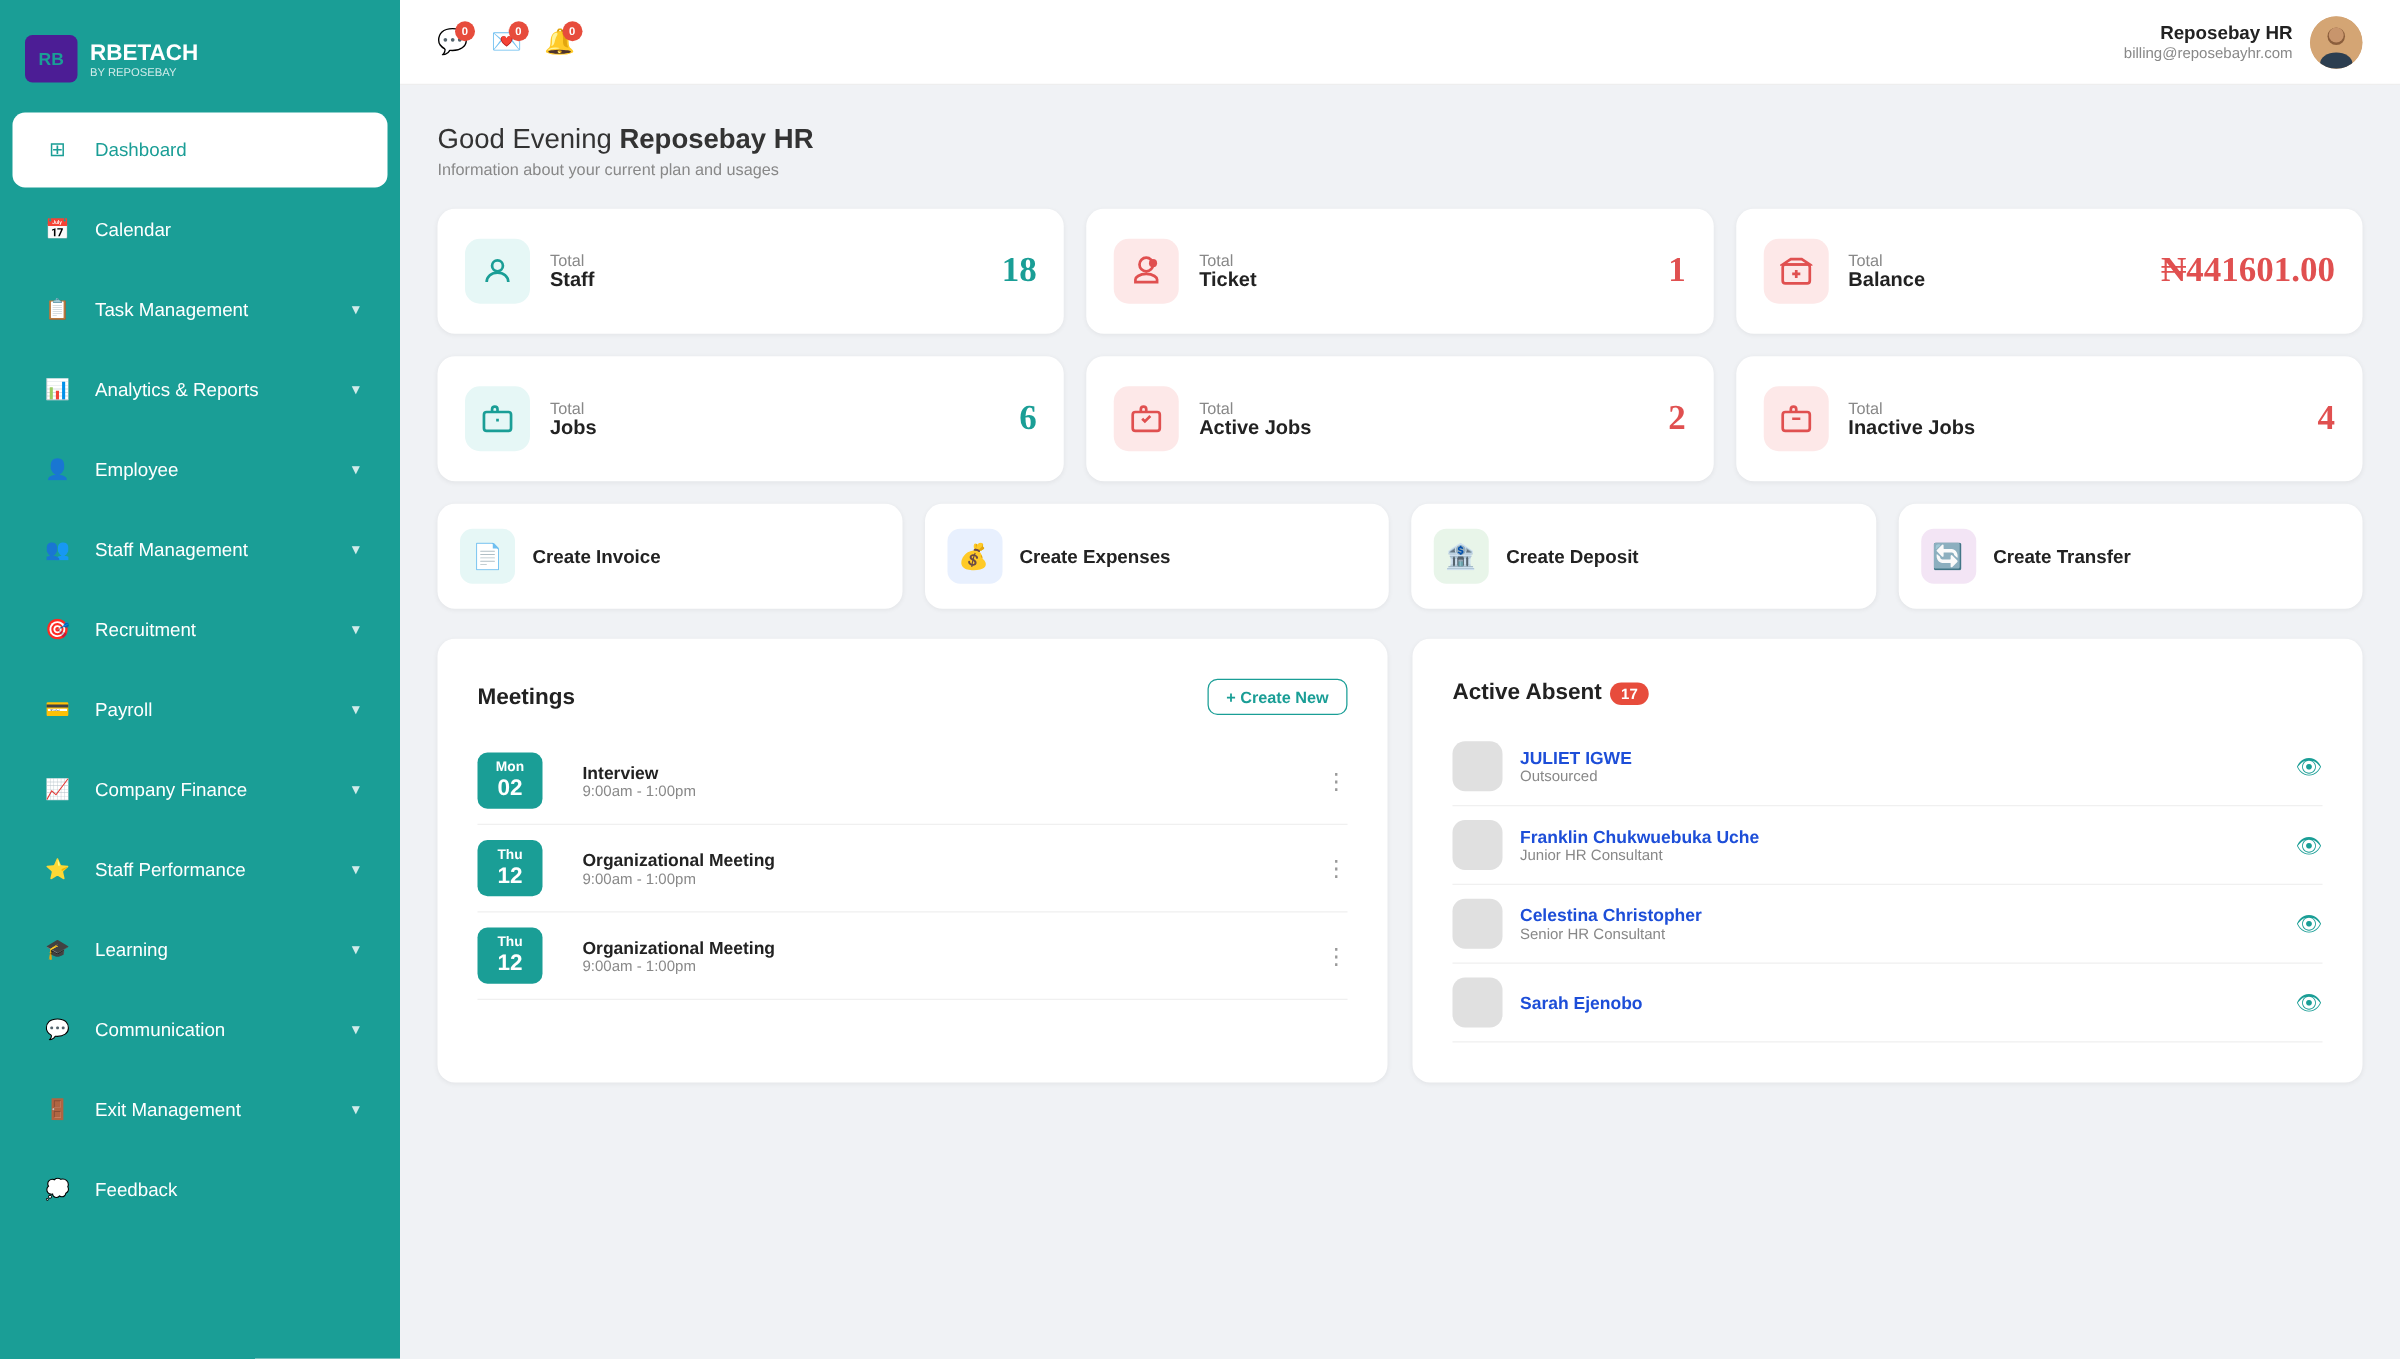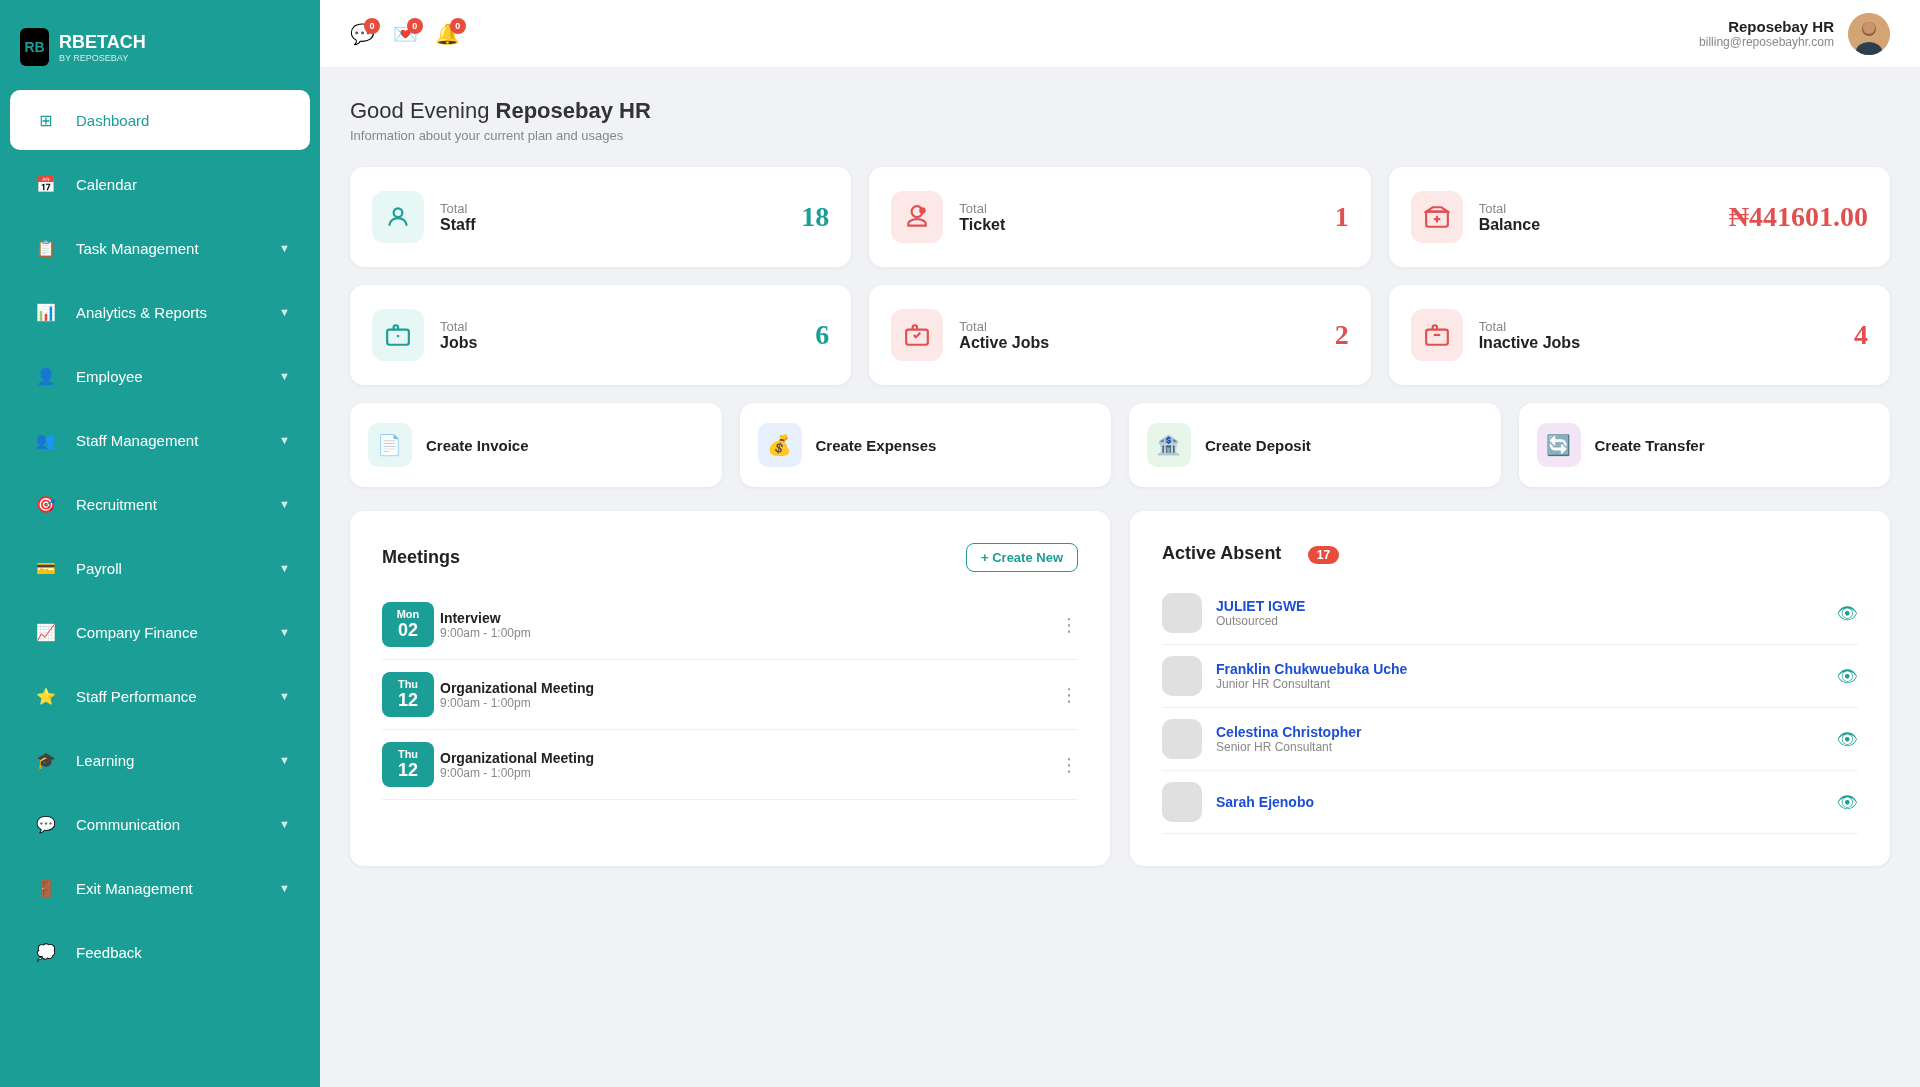--- a/index.html
+++ b/index.html
@@ -18,24 +18,24 @@
     .sidebar-logo {
       display: flex;
       align-items: center;
       gap: 10px;
       padding: 18px 20px 22px 20px;
       color: white;
       font-weight: 700;
       font-size: 18px;
     }
     .logo-icon {
-      background: #000000;
+      background: #4c1d95;
       color: #1a9e96;
       border-radius: 6px;
-      width: 29px;
+      width: 42px;
       height: 38px;
       display: flex;
       align-items: center;
       justify-content: center;
       font-weight: 900;
       font-size: 14px;
     }
     .logo-text-sub { font-size: 9px; font-weight: 400; opacity: 0.8; display: block; }
     .sidebar-item {
       display: flex;
@@ -233,39 +233,39 @@
       margin-bottom: 18px;
     }
     .panel-title { font-size: 18px; font-weight: 700; color: #222; }
     .badge {
       background: #e74c3c;
       color: white;
       border-radius: 12px;
       padding: 2px 9px;
       font-size: 12px;
       font-weight: 700;
-      margin-left: 22px;
+      margin-left: 2px;
     }
     .create-new-btn {
       background: none;
       border: 1.5px solid #1a9e96;
       color: #1a9e96;
       border-radius: 8px;
       padding: 6px 14px;
       font-size: 13px;
       font-weight: 600;
       cursor: pointer;
       display: flex;
       align-items: center;
       gap: 5px;
     }
     .meeting-item {
       display: flex;
       align-items: center;
-      gap: 6px;
+      gap: 32px;
       padding: 12px 0;
       border-bottom: 1px solid #f0f0f0;
     }
     .meeting-date {
       background: #1a9e96;
       color: white;
       border-radius: 8px;
       width: 52px;
       text-align: center;
       padding: 6px 0;

